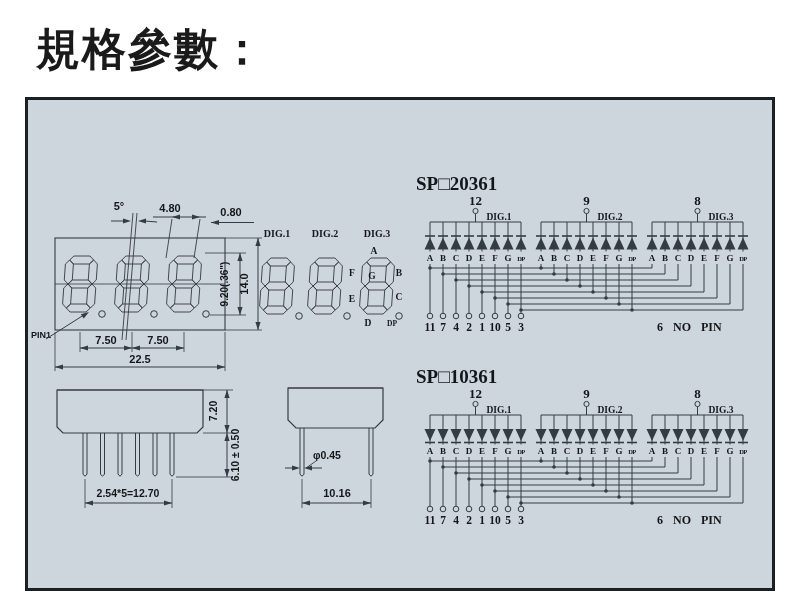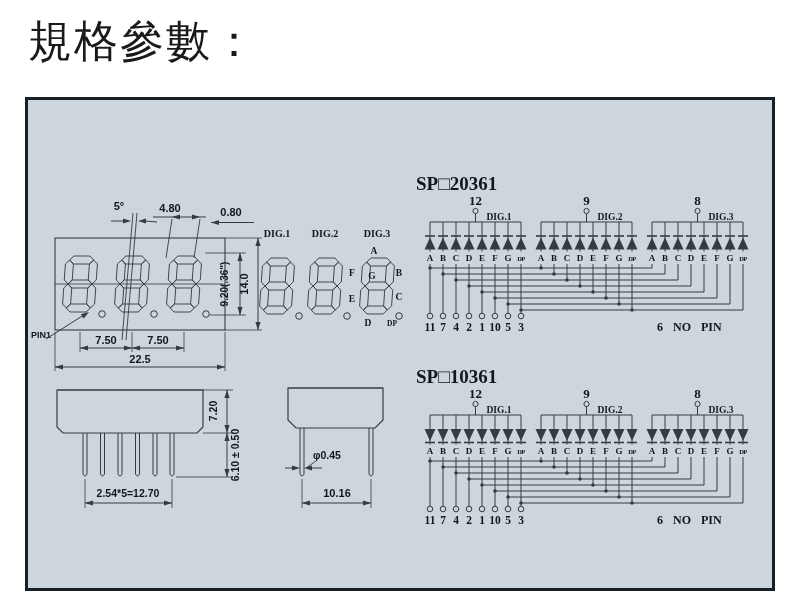--- a/index.html
+++ b/index.html
@@ -1,19 +1,19 @@
 <!DOCTYPE html>
 <html><head>
 <meta charset="utf-8">
 <style>
   html,body{margin:0;padding:0;}
   body{width:800px;height:613px;background:#ffffff;position:relative;overflow:hidden;
        font-family:"Liberation Sans",sans-serif;}
-  .page-title{position:absolute;left:20px;top:4px;margin:8px;font-family:"DejaVu Serif","Liberation Serif",serif;
-       font-size:44px;font-weight:400;color:#1a1a1a;letter-spacing:2px;}
+  .page-title{position:absolute;left:20px;top:4px;margin:16px;font-family:"DejaVu Serif","Liberation Serif",serif;
+       font-size:44px;font-weight:700;color:#1a1a1a;letter-spacing:2px;}
   .spec-panel{position:absolute;left:25px;top:97px;width:750px;height:494px;box-sizing:border-box;
        border:3px solid #1b2024;background:#cdd6dd;}
   .spec-panel svg{display:block;width:744px;height:488px;}
   svg text{fill:#14171a;font-family:"Liberation Sans",sans-serif;font-weight:700;}
   svg text.ser{font-family:"Liberation Serif",serif;}
 </style>
 </head>
 <body>
 
 <h1 class="page-title">規格參數：</h1>

